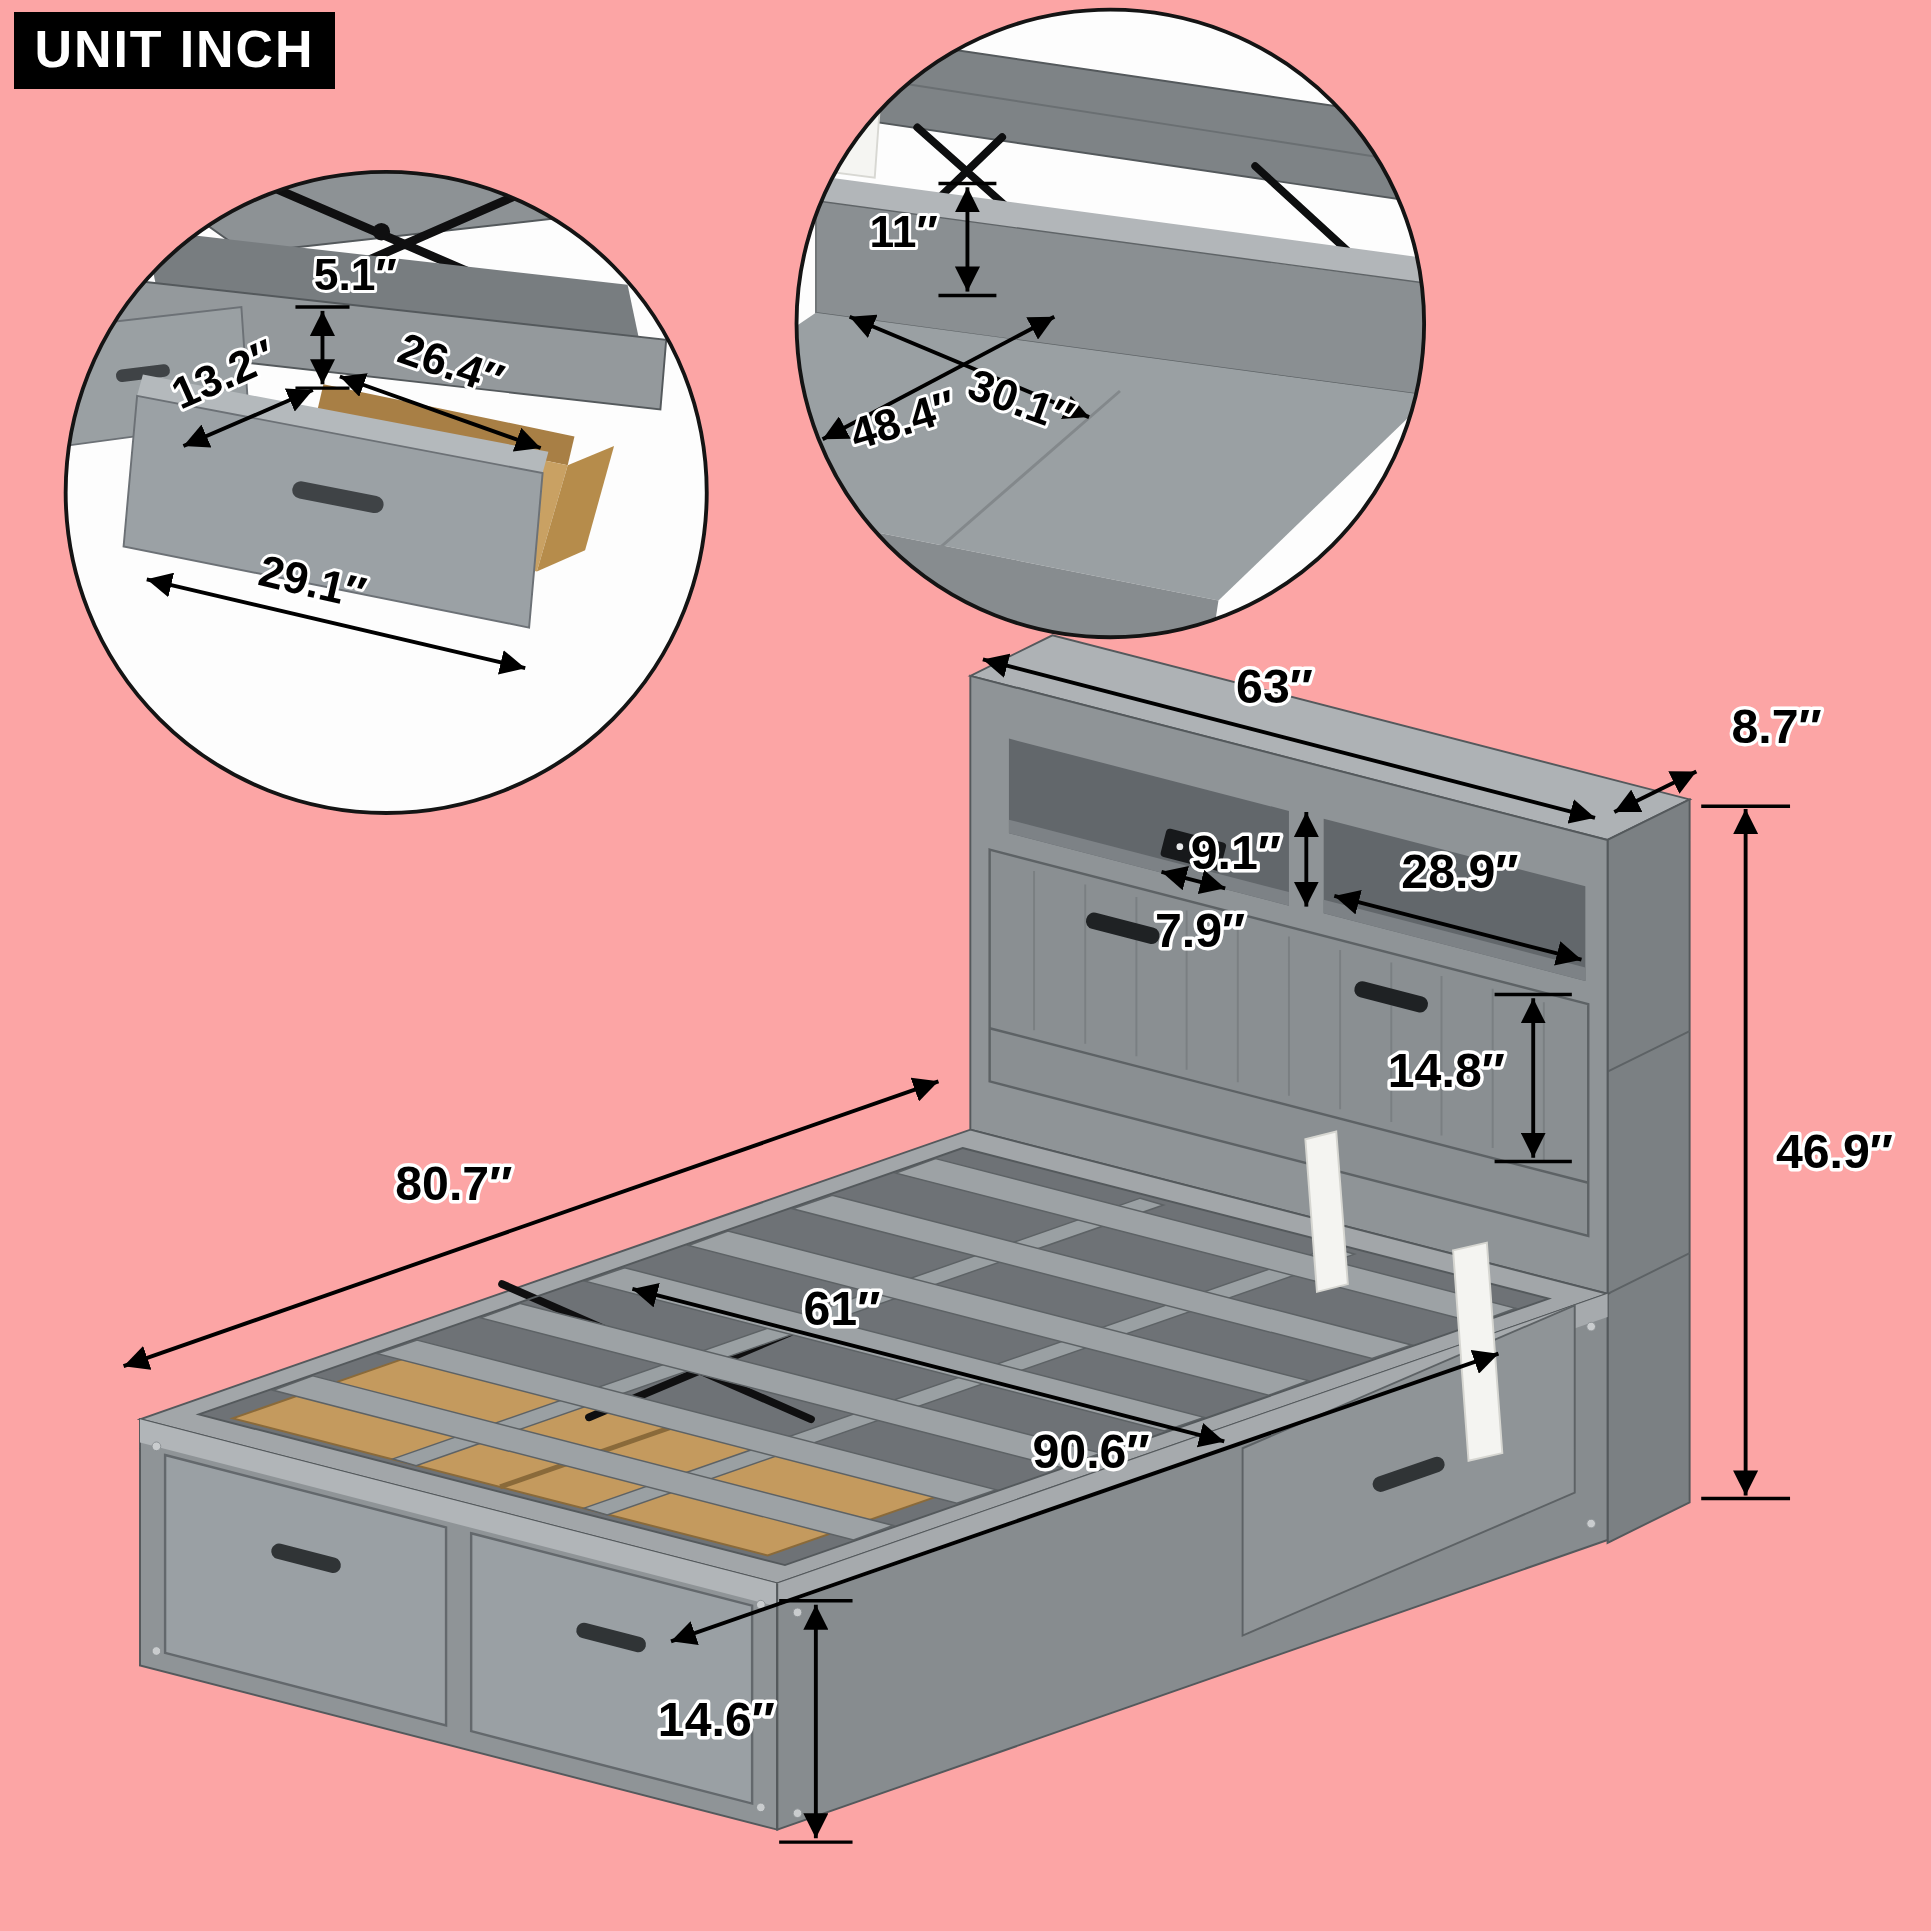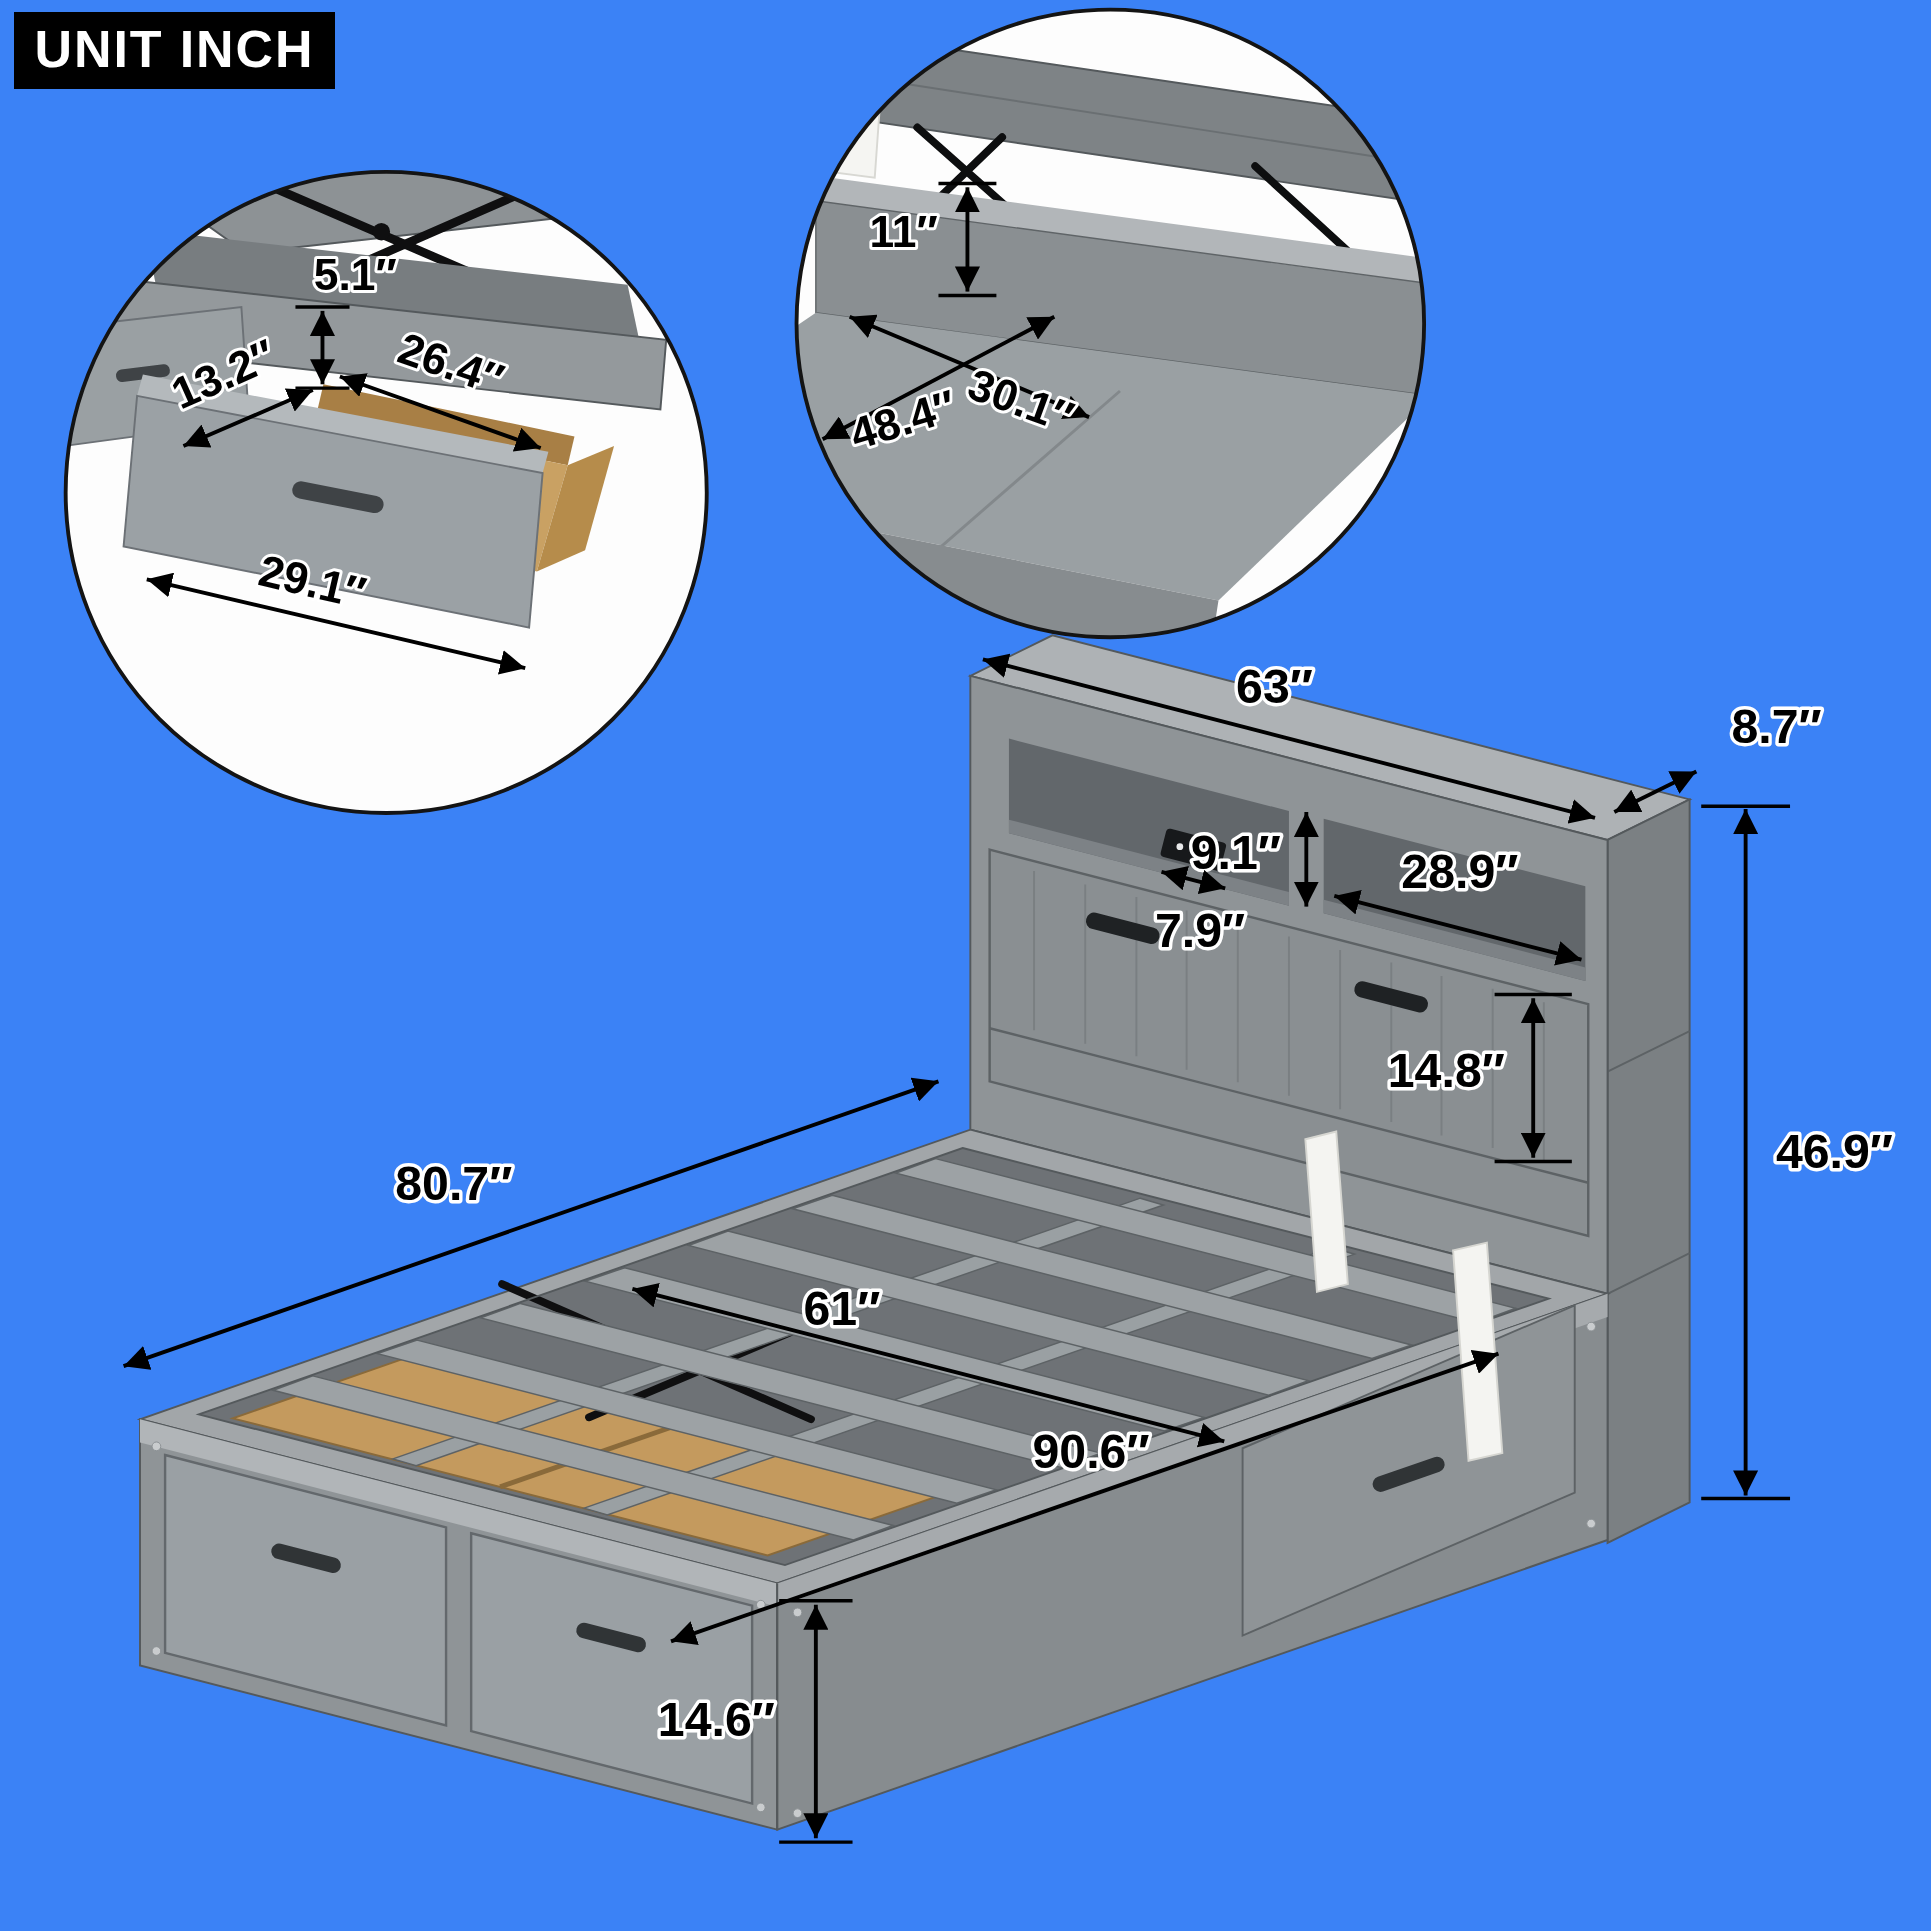--- a/index.html
+++ b/index.html
@@ -1,18 +1,18 @@
 <!DOCTYPE html>
 <html><head>
 <meta charset="utf-8">
 <style>
   *{margin:0;padding:0;box-sizing:border-box}
   html,body{background:#fff}
   body{width:1931px;height:1931px;font-family:"Liberation Sans",sans-serif}
-  .canvas{position:relative;width:1931px;height:1931px;overflow:hidden;background:#3b82f6}
+  .canvas{position:relative;width:1931px;height:1931px;overflow:hidden;background:#fca5a5}
   .unit-badge{position:absolute;left:13.5px;top:11.6px;z-index:5;background:#000;color:#fff;
     font-size:52px;font-weight:800;line-height:1;padding:11.6px 21px 13.5px;letter-spacing:1.9px}
   svg.scene{position:absolute;left:0;top:0}
   .dim,.dim-s{font-family:"Liberation Sans",sans-serif;font-weight:700;fill:#000;
     paint-order:stroke;stroke:#ffffff;stroke-width:7px;stroke-linejoin:round}
   .dim{font-size:50px}
   .dim-s{font-size:46px;stroke-width:6px}
   .dimline{stroke:#000;stroke-width:4;fill:none}
   .tick{stroke:#000;stroke-width:3.5;fill:none}
   .edge{stroke:#54595c;stroke-width:2;}

